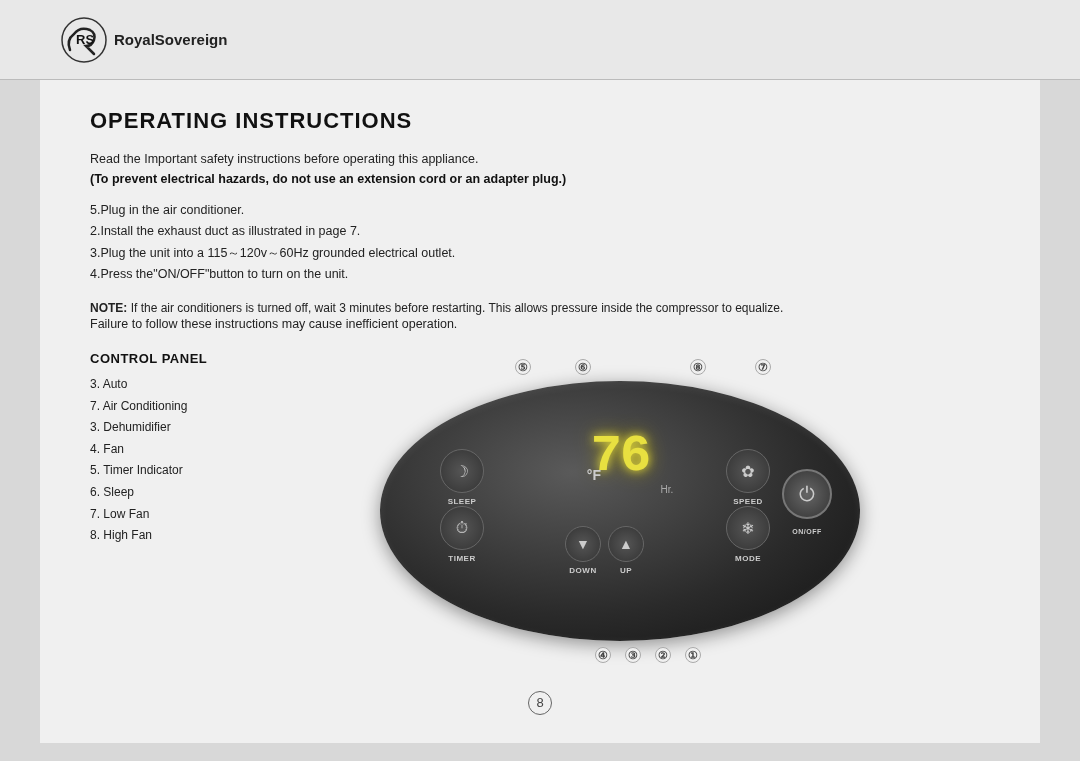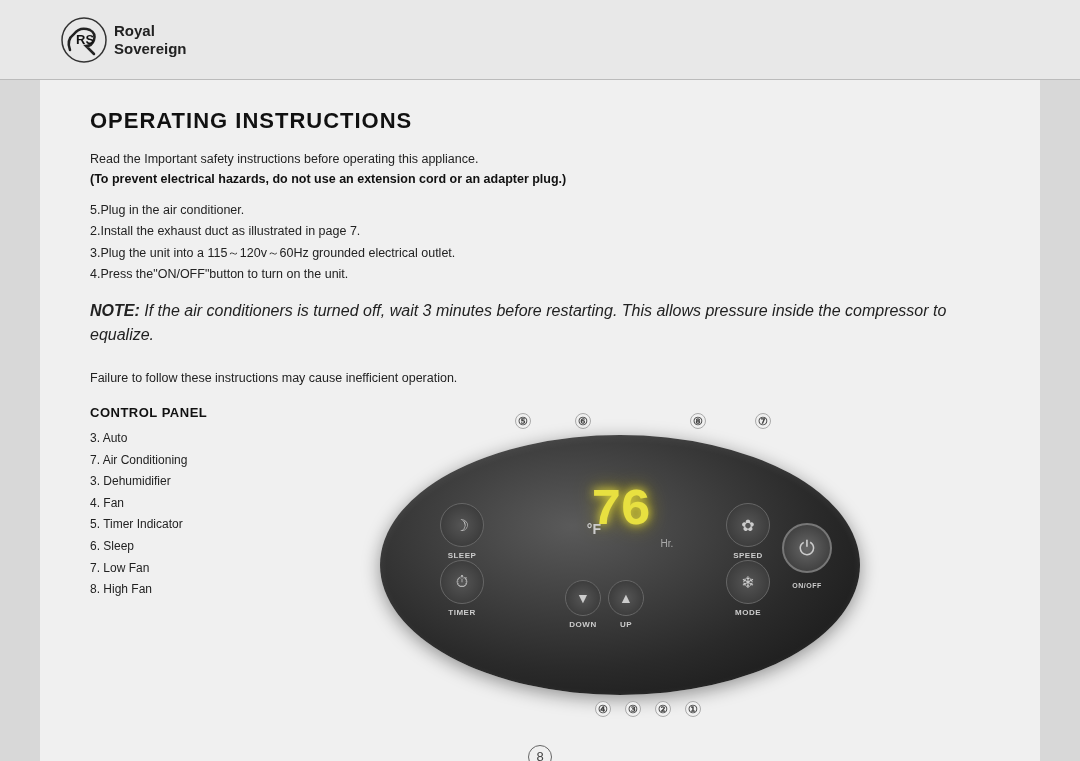--- a/index.html
+++ b/index.html
@@ -28,21 +28,21 @@
       display: flex;
       align-items: center;
     }
     .logo-icon {
       width: 48px;
       height: 48px;
       margin-right: 6px;
     }
     .logo-text {
       display: flex;
-      flex-direction: column;
+      flex-direction: row;
       font-weight: bold;
       font-size: 15px;
       line-height: 1.2;
       color: #222;
     }
 
     
     .main-content {
       background: #f0f0f0;
       margin: 0 40px;
@@ -73,25 +73,24 @@
     }
 
     .instructions {
       font-size: 12.5px;
       line-height: 1.7;
       margin-bottom: 14px;
       color: #222;
     }
 
     .note-text {
-      font-size: 16px;
-      margin-bottom: 24px;
+      font-size: 12px;
+      margin-bottom: 0;
       color: #222;
       line-height: 1.5;
-      font-style: italic;
     }
 
     .note-text strong {
       font-weight: 900;
     }
 
     .failure-text {
       font-size: 12.5px;
       margin-bottom: 20px;
       color: #222;

